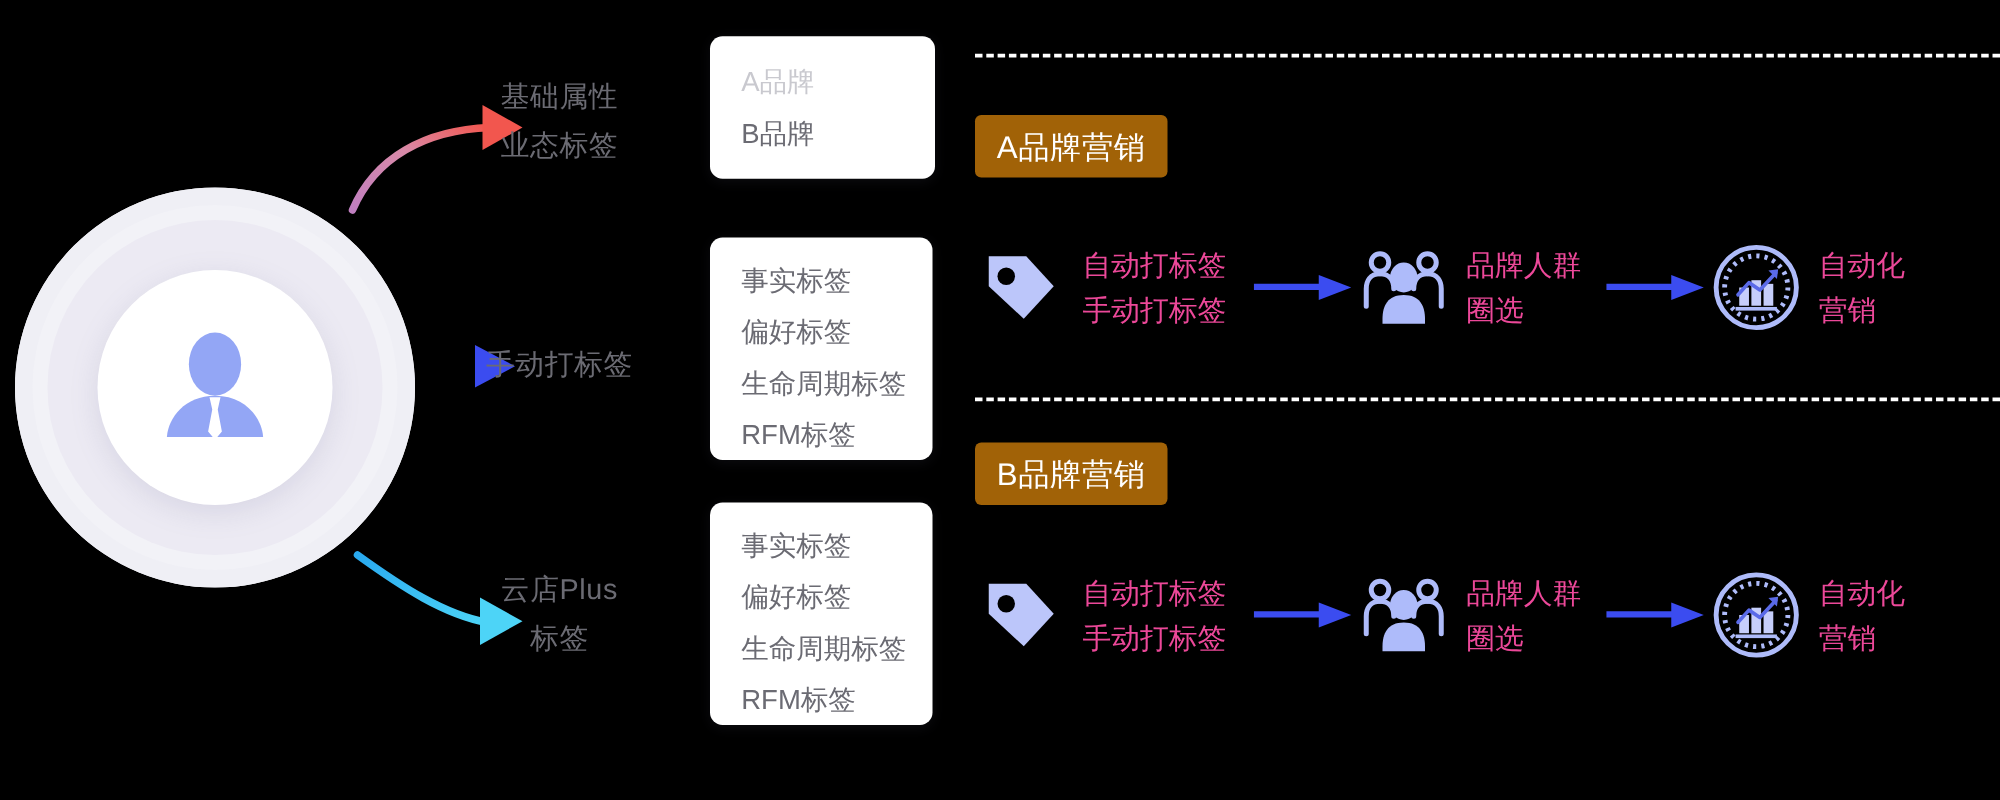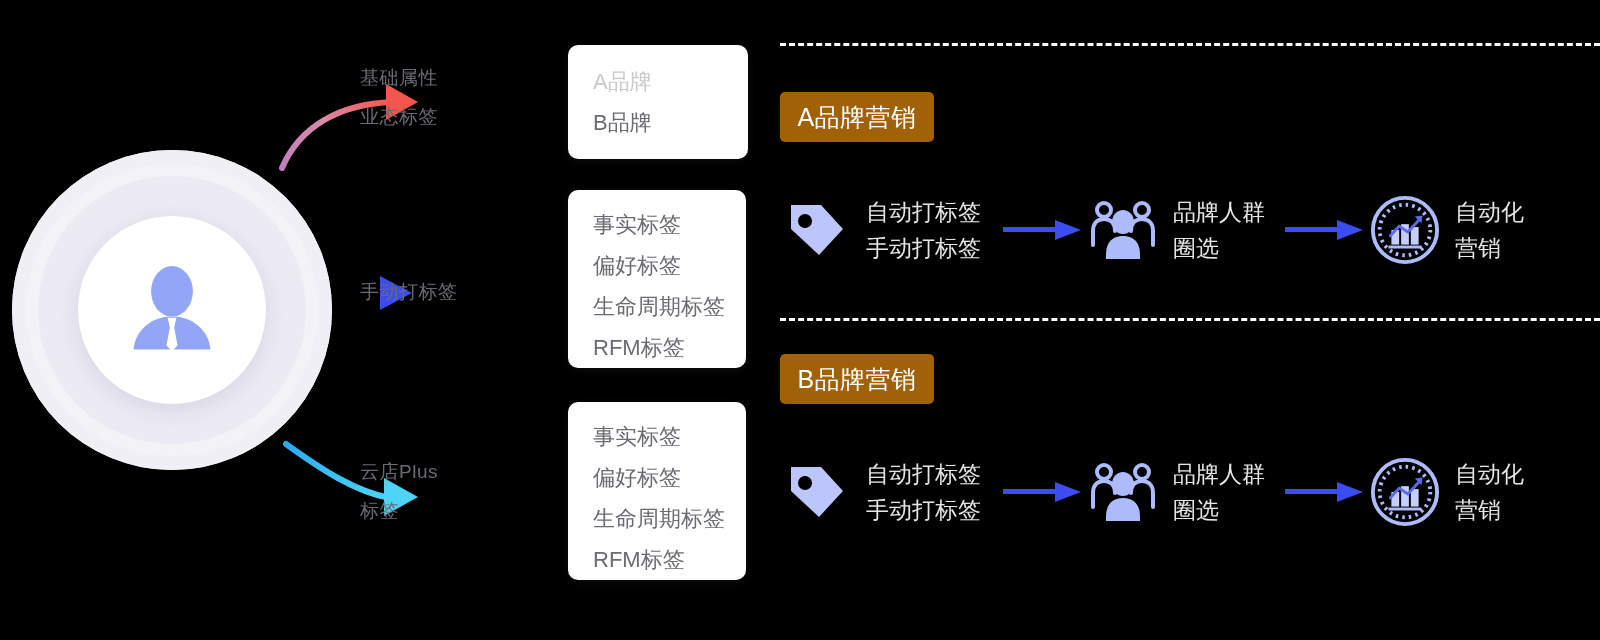--- a/index.html
+++ b/index.html
@@ -32,40 +32,40 @@
     position:absolute;left:66px;top:66px;width:188px;height:188px;
     display:flex;align-items:center;justify-content:center;
   }
 
   
   .svg-arrows{position:absolute;left:0;top:0;width:1600px;height:640px;pointer-events:none;}
 
   
   .branch-label{
     position:absolute;
-    text-align:left;
+    text-align:center;
     color:#6b6b73;
-    font-size:19px;
+    font-size:23px;
     line-height:39px;
     white-space:pre-line;
     letter-spacing:.5px;
   }
   #lbl0{left:360px;top:58px;width:175px;}
   #lbl1{left:360px;top:272px;width:175px;}
   #lbl2{left:360px;top:452px;width:175px;}
 
   
   .card{
     position:absolute;
     background:#ffffff;
     border-radius:10px;
     box-shadow:0 2px 10px rgba(90,90,120,.13),0 0 1px rgba(0,0,0,.06);
     box-sizing:border-box;
   }
-  #card0{left:568px;top:45px;width:180px;height:114px;padding:16px 0 0 25px;}
+  #card0{left:568px;top:29px;width:180px;height:114px;padding:16px 0 0 25px;}
   #card1{left:568px;top:190px;width:178px;height:178px;padding:14px 0 0 25px;}
   #card2{left:568px;top:402px;width:178px;height:178px;padding:14px 0 0 25px;}
   .card-line{
     font-size:22px;line-height:41px;color:#6b6b73;white-space:nowrap;
   }
   .card-line.muted{color:#c9c9cf;}
 
   
   .divider{
     position:absolute;height:0;border-top:3px dashed #ffffff;
@@ -86,21 +86,21 @@
   #badge0{left:780px;top:92px;width:154px;height:50px;}
   #badge1{left:780px;top:354px;width:154px;height:50px;}
 
   
   .pipe{position:absolute;display:flex;align-items:center;}
   #pipe0{left:780px;top:185px;height:90px;}
   #pipe1{left:780px;top:447px;height:90px;}
 
   .pipe-icon{width:72px;height:72px;display:flex;align-items:center;justify-content:center;flex:0 0 auto;}
   .pipe-text{
-    color:#e5e5e5;font-size:23px;line-height:36px;white-space:pre-line;
+    color:#ec4899;font-size:23px;line-height:36px;white-space:pre-line;
     margin-left:14px;flex:0 0 auto;
   }
   .pipe-arrow{width:88px;height:30px;display:flex;align-items:center;justify-content:center;flex:0 0 auto;}
   .gap-a{width:18px;flex:0 0 auto;}
   .gap-b{width:16px;flex:0 0 auto;}
 </style>
 </head>
 <body>
 
 <div class="stage">

